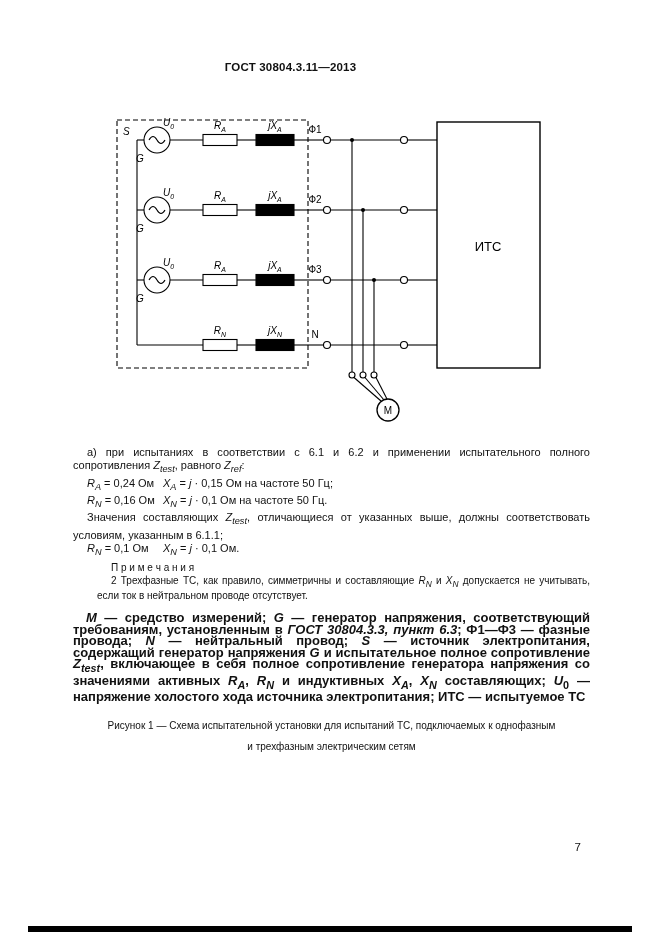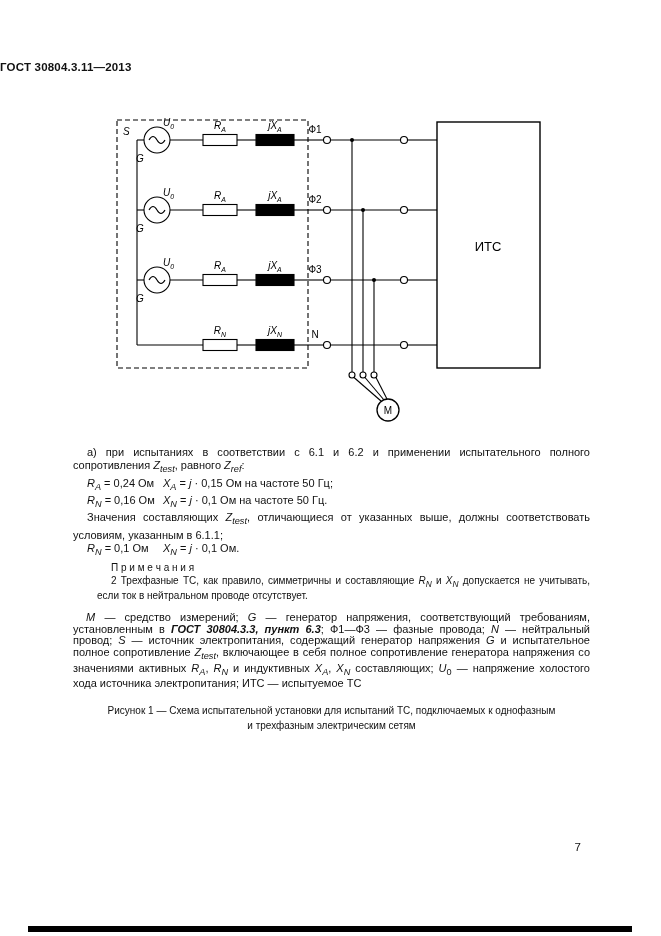--- a/index.html
+++ b/index.html
@@ -1,41 +1,41 @@
 <!DOCTYPE html>
 <html><head>
 <meta charset="utf-8">
 <style>
   html,body{margin:0;padding:0;}
   body{
     width:661px;height:936px;position:relative;background:#ffffff;
     font-family:"Liberation Sans",sans-serif;color:#111;overflow:hidden;
   }
   .doc-header{
-    position:absolute;top:61px;left:0;right:80px;text-align:left;
+    position:absolute;top:61px;left:0;right:80px;text-align:center;
     font-size:11.5px;font-weight:bold;letter-spacing:.2px;
   }
   .diagram{position:absolute;top:105px;left:0;}
   .slbl{font:10px "Liberation Sans",sans-serif;fill:#000;stroke:none;}
   .slbl-big{font:13px "Liberation Sans",sans-serif;fill:#000;stroke:none;}
   .it{font-style:italic;}
   .sub{font-size:7px;}
   .text-block{
     position:absolute;top:446px;left:73px;width:517px;
     font-size:11px;line-height:13.2px;text-align:justify;
   }
   .text-block p{margin:0;}
   .para{text-indent:14px;}
   .vrow{padding-left:14px;}
   .vrow .col1{display:inline-block;width:76px;}
   .notes{font-size:10px;line-height:12.2px;margin-top:3px;margin-left:24px;}
   .note-heading{text-indent:14px;}
   .note{text-indent:14px;}
-  .legend{font-size:11px;line-height:11.6px;text-indent:13px;margin-top:10px !important;}
-  .caption{font-size:10px;line-height:15px;text-align:center;text-indent:0;margin-top:13px !important;}
+  .legend{font-size:13px;line-height:11.6px;text-indent:13px;margin-top:10px !important;font-weight:bold;}
+  .caption{font-size:10px;line-height:21px;text-align:center;text-indent:0;margin-top:13px !important;}
   .page-number{position:absolute;top:841px;left:0;right:80px;text-align:right;font-size:11.5px;}
   .bottom-bar{position:absolute;left:28px;top:926px;width:604px;height:6px;background:#000;}
 </style>
 </head>
 <body>
 
 <div class="doc-header">ГОСТ 30804.3.11—2013</div>
 
 <svg class="diagram" width="661" height="340" viewBox="0 0 661 340">
 

